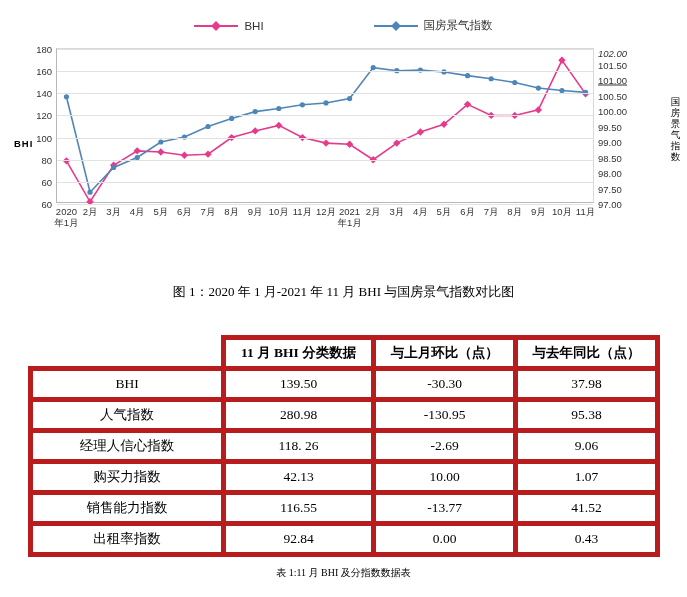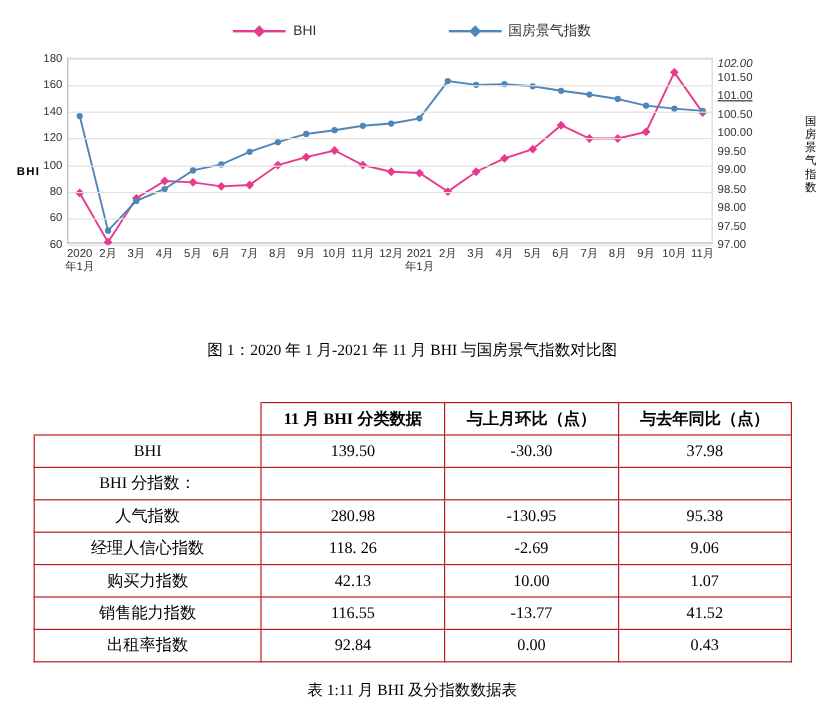--- a/index.html
+++ b/index.html
@@ -135,38 +135,38 @@
   table.data-table {
     position: absolute;
     top: 335px;
     left: 28px;
     width: 632px;
     border-collapse: collapse;
     font-family: "Liberation Serif", serif;
     font-size: 13.5px;
   }
   table.data-table td, table.data-table th {
-    border: 1px solid #b91c1c;
+    border: 5px solid #b91c1c;
     text-align: center;
     height: 26px;
     padding: 0 4px;
     font-weight: normal;
   }
   table.data-table thead th { font-weight: bold; }
   table.data-table .col-label { width: 180px; }
   table.data-table tbody tr td:first-child { }
   table.data-table .blank-cell { border-left: 1px solid #fff; border-top: 1px solid #fff; }
   .row-sub td:first-child { text-align: center; }
   .table-caption {
     position: absolute;
     top: 566px;
     left: 0;
     width: 687px;
     text-align: center;
-    font-size: 13px;
+    font-size: 10px;
     font-family: "Liberation Serif", serif;
   }
 </style>
 </head>
 <body>
 
 <div class="legend">
   <div class="legend-item legend-bhi">
     <span class="legend-line">
         <span class="marker"></span>
@@ -299,26 +299,20 @@
       <th>与去年同比（点）</th>
     </tr>
   </thead>
   <tbody id="table-body">
       <tr>
         <td class="col-label">BHI</td>
         <td>139.50</td>
         <td>-30.30</td>
         <td>37.98</td>
       </tr>
-      <tr class="row-sub">
-        <td class="col-label">BHI 分指数：</td>
-        <td></td>
-        <td></td>
-        <td></td>
-      </tr>
       <tr>
         <td class="col-label">人气指数</td>
         <td>280.98</td>
         <td>-130.95</td>
         <td>95.38</td>
       </tr>
       <tr>
         <td class="col-label">经理人信心指数</td>
         <td>118. 26</td>
         <td>-2.69</td>

